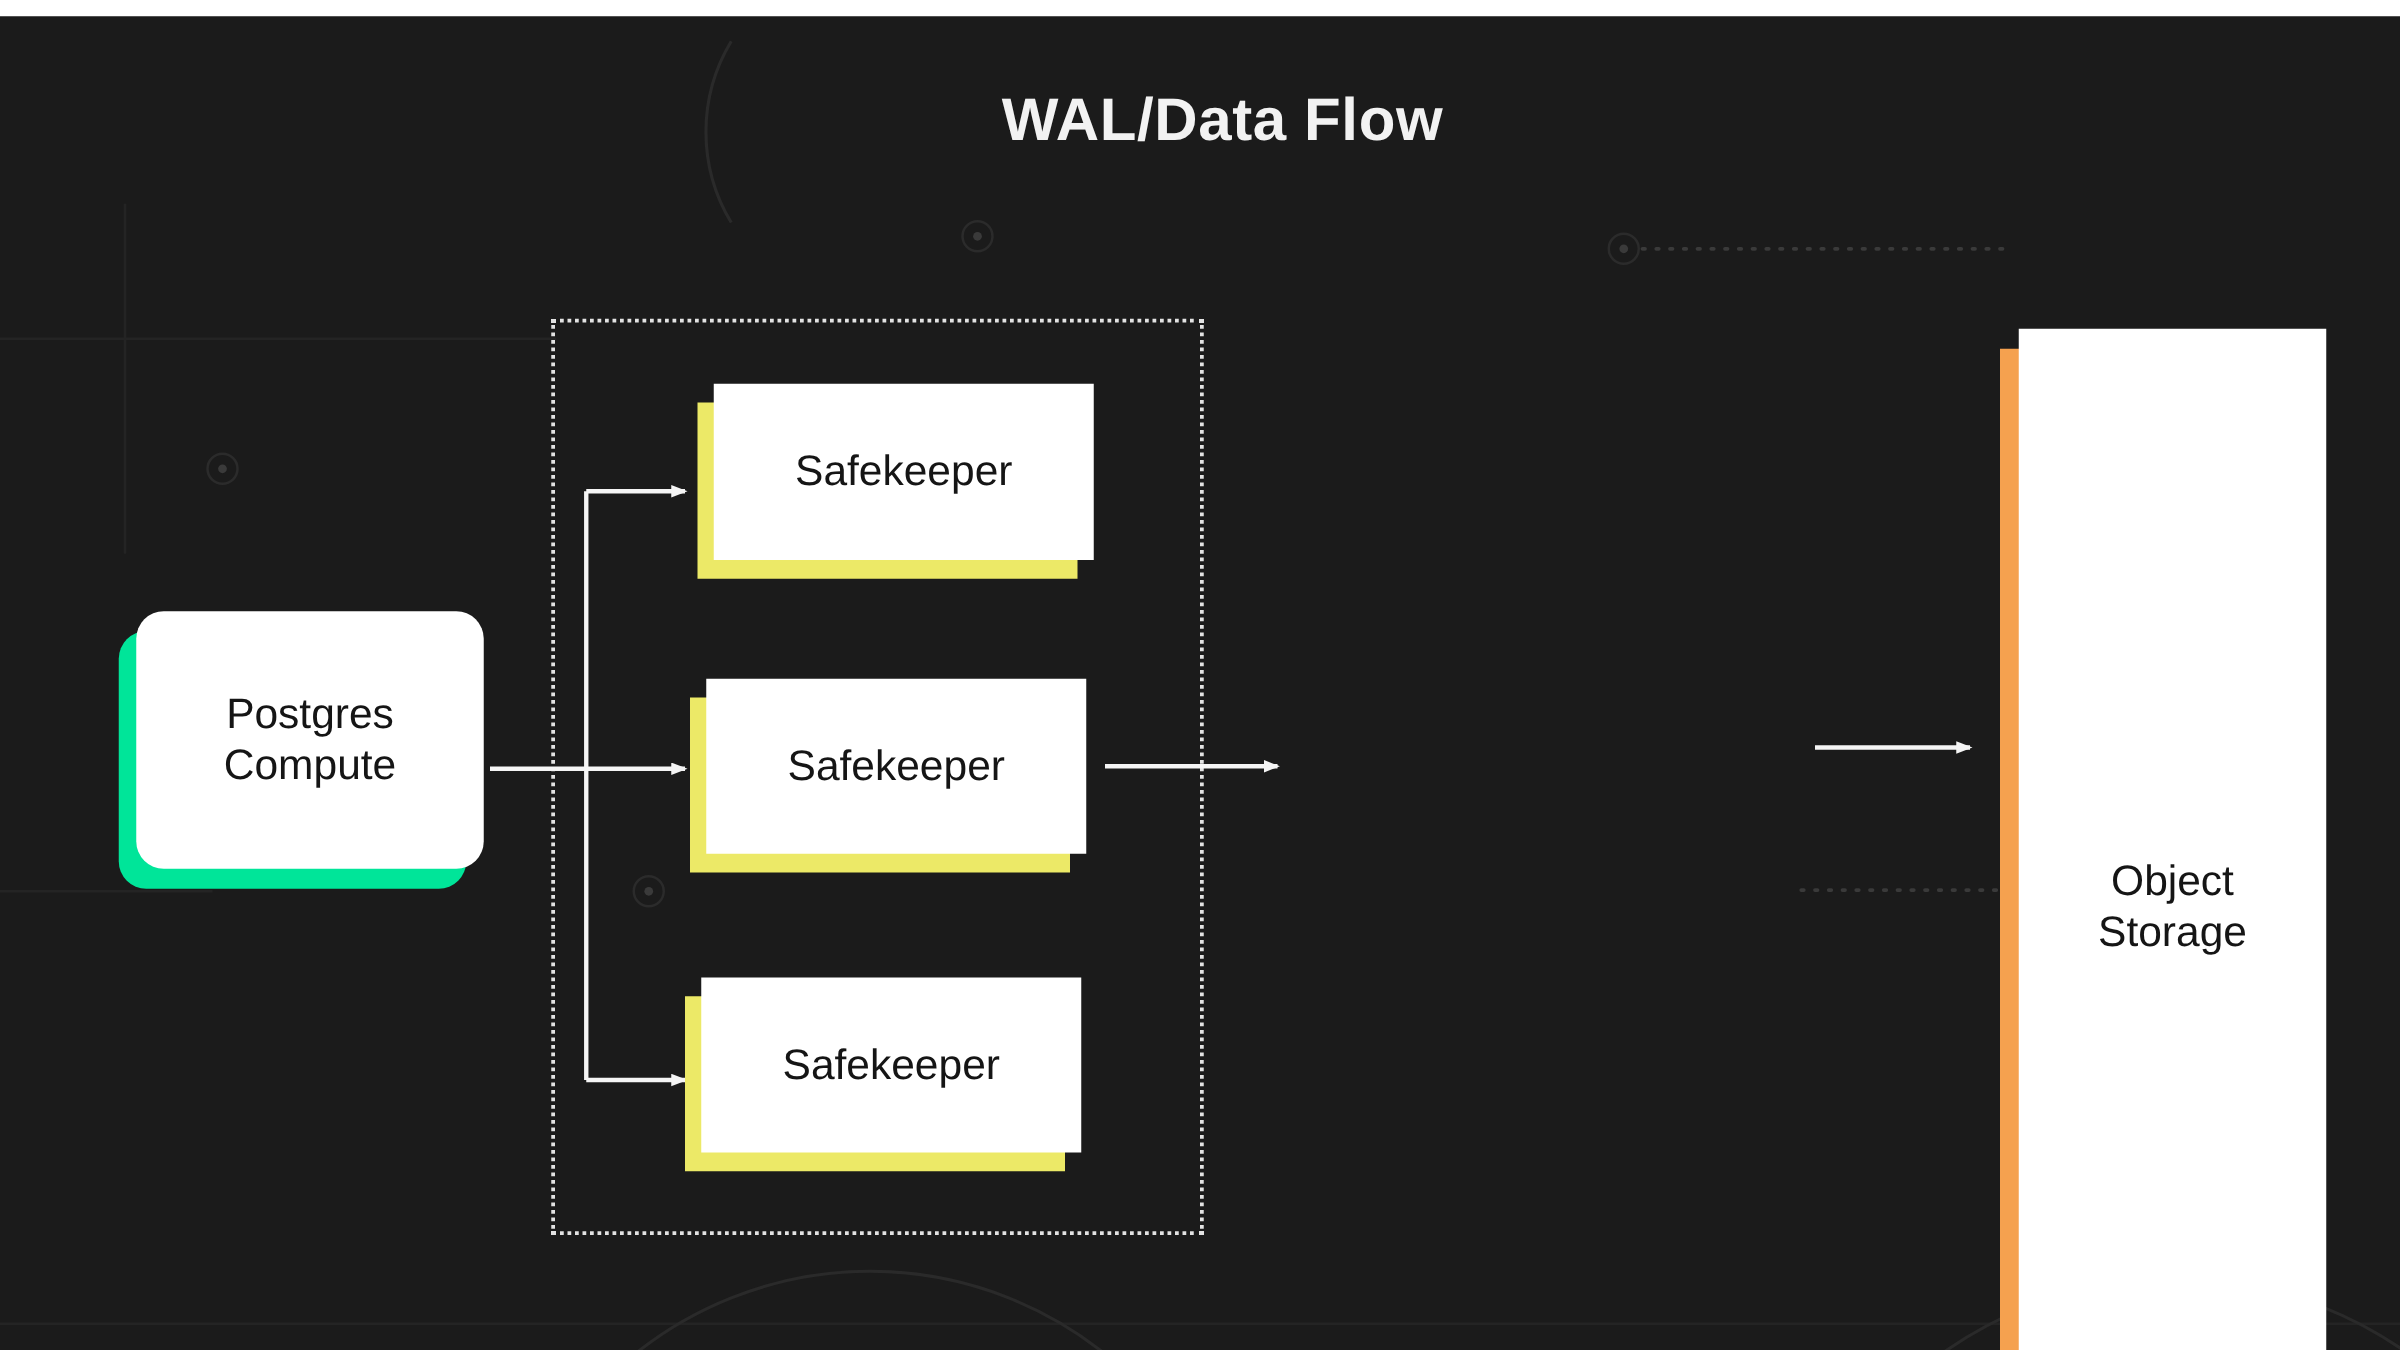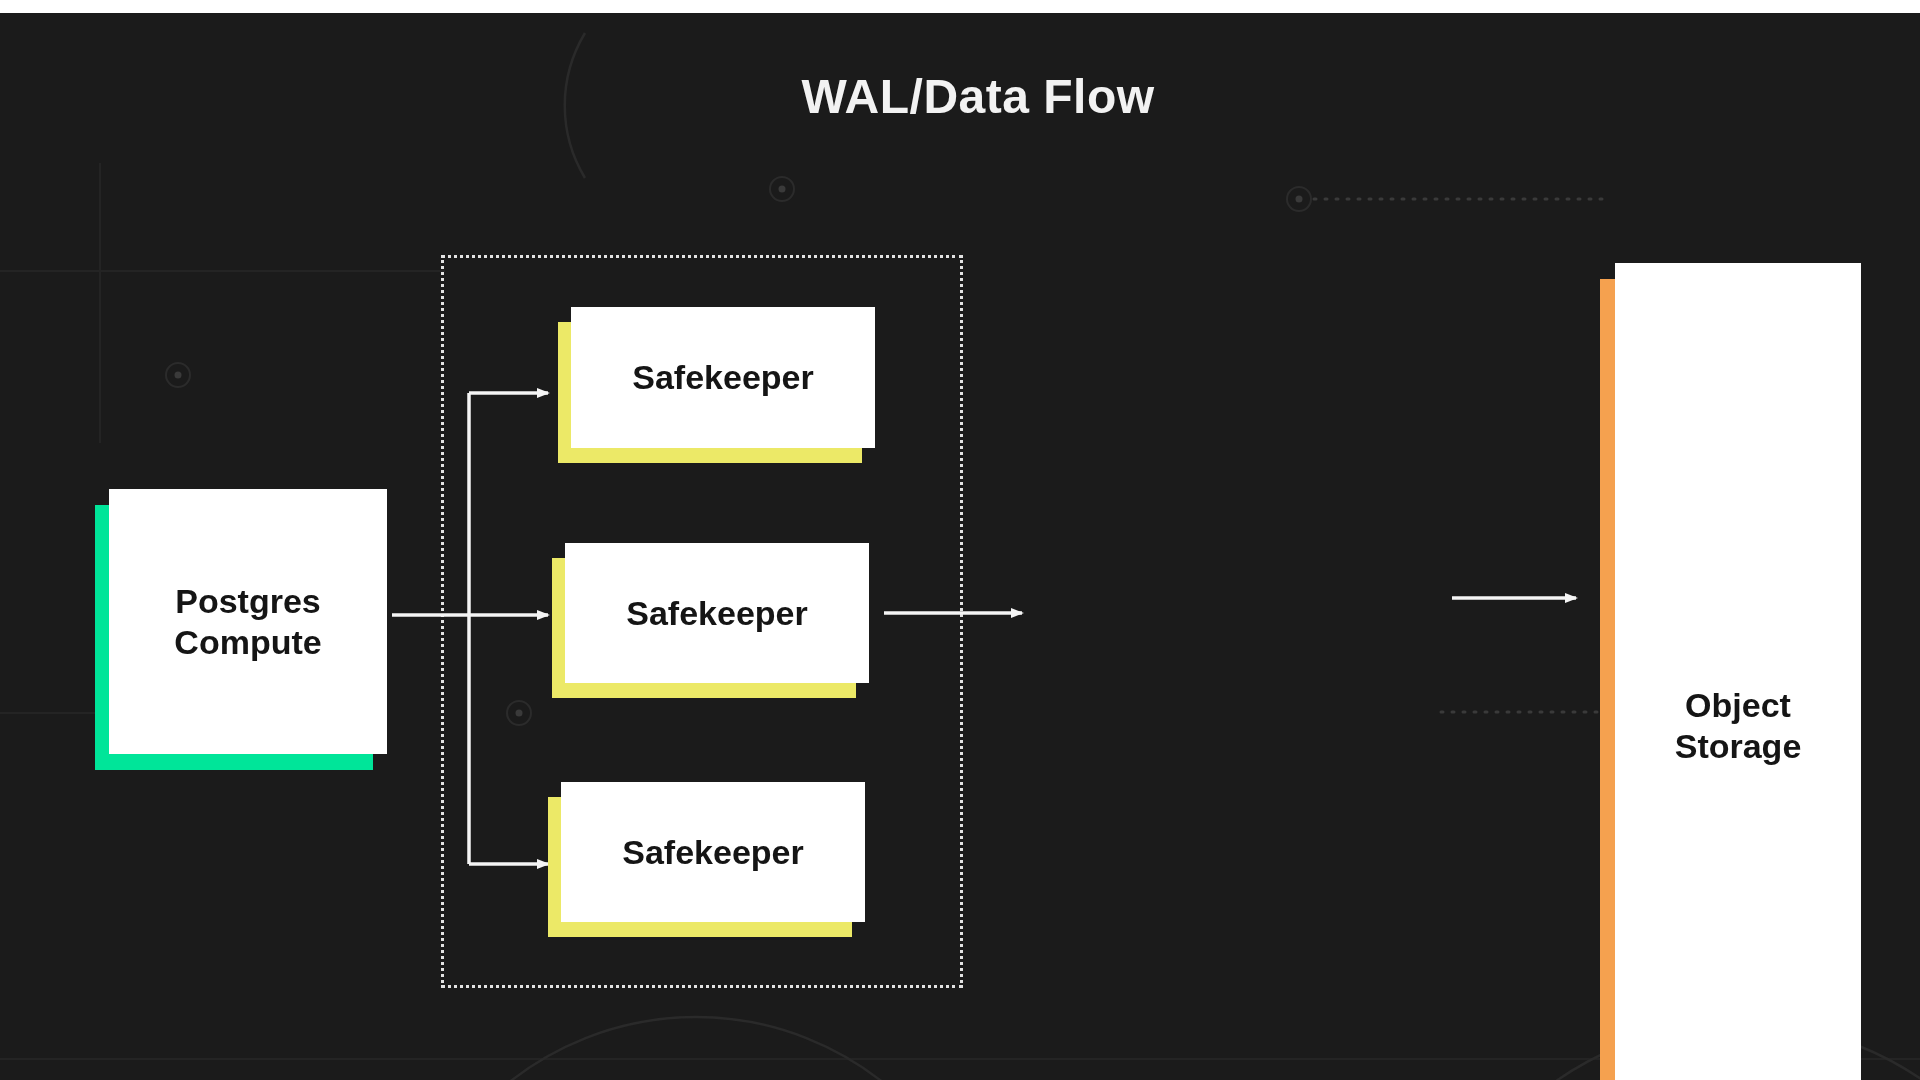--- a/index.html
+++ b/index.html
@@ -46,21 +46,21 @@
     position:absolute;left:441px;top:242px;width:522px;height:733px;
     border:3px dotted #e3e3e3;
     z-index:2;
   }
   .node{
     position:absolute;background:var(--c-box);
     display:flex;align-items:center;justify-content:center;
     text-align:center;z-index:10;
   }
   .node .node-label{
-    font-size:34px;font-weight:bold;color:var(--c-text-dark);
+    font-size:34px;font-weight:normal;color:var(--c-text-dark);
     line-height:1.2;padding:0 28px;
   }
   .node.green{box-shadow:-14px 16px 0 0 var(--c-green);}
   .node.yellow{box-shadow:-13px 15px 0 0 var(--c-yellow);}
   .node.purple{box-shadow:-16px 17px 0 0 var(--c-purple);}
   .node.orange{box-shadow:-15px 16px 0 0 var(--c-orange);}
 </style>
 </head>
 <body>
 
@@ -109,21 +109,21 @@
       <line x1="469" y1="851" x2="548" y2="851" marker-end="url(#ah)"></line>
     </g>
     <g>
       <line x1="884" y1="600" x2="1022" y2="600" marker-end="url(#ah)"></line>
     </g>
     <g>
       <line x1="1452" y1="585" x2="1576" y2="585" marker-end="url(#ah)"></line>
     </g>
   </svg>
 
-  <div class="node green" style="left:109px;top:476px;width:278px;height:265px;">
+  <div class="node green" style="left:109px;top:476px;width:278px;height:206px;border-radius:22px;">
     <span class="node-label">Postgres Compute</span>
   </div>
 
   <div class="node yellow" style="left:571px;top:294px;width:304px;height:141px;">
     <span class="node-label">Safekeeper</span>
   </div>
 
   <div class="node yellow" style="left:565px;top:530px;width:304px;height:140px;">
     <span class="node-label">Safekeeper</span>
   </div>

